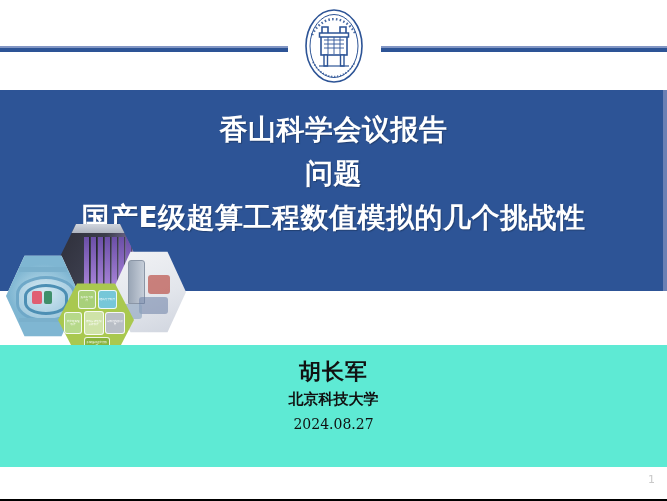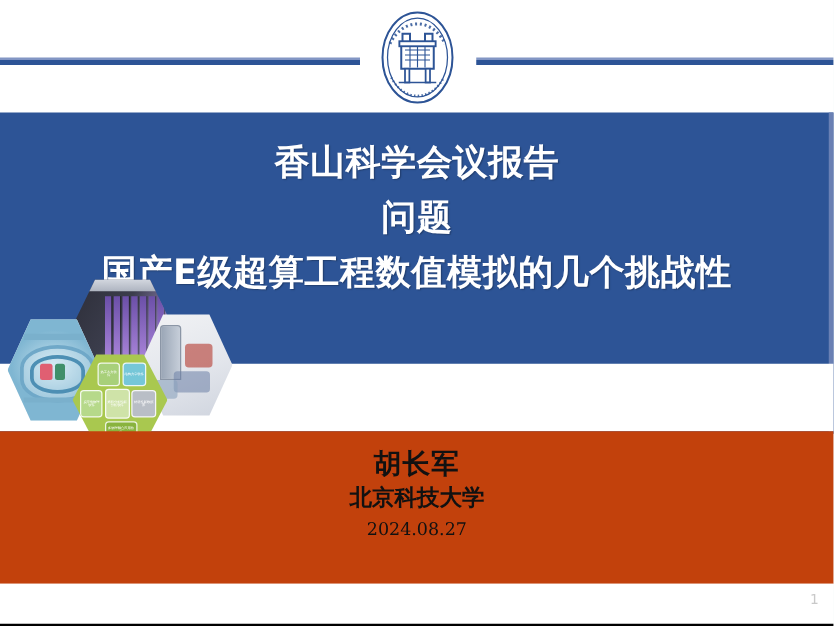--- a/index.html
+++ b/index.html
@@ -210,38 +210,38 @@
     left: 0; top: 291px;
     width: 667px; height: 54px;
     background: #ffffff;
   }
 
   
   .presenter-panel {
     position: absolute;
     left: 0; top: 345px;
     width: 667px; height: 122px;
-    background: #c2410c;
+    background: #5eead4;
     text-align: center;
     color: #111111;
   }
   .presenter-name {
     margin-top: 12px;
     font-size: 22px;
     font-weight: bold;
     line-height: 30px;
     letter-spacing: 1px;
   }
   .presenter-org {
     font-size: 15px;
     font-weight: bold;
     line-height: 24px;
   }
   .presenter-univ {
-    font-size: 18px;
+    font-size: 15px;
     font-weight: bold;
     line-height: 24px;
   }
   .presenter-date {
     font-family: "DejaVu Serif", "Liberation Serif", serif;
     font-size: 14px;
     font-weight: normal;
     line-height: 22px;
     margin-top: 2px;
   }

